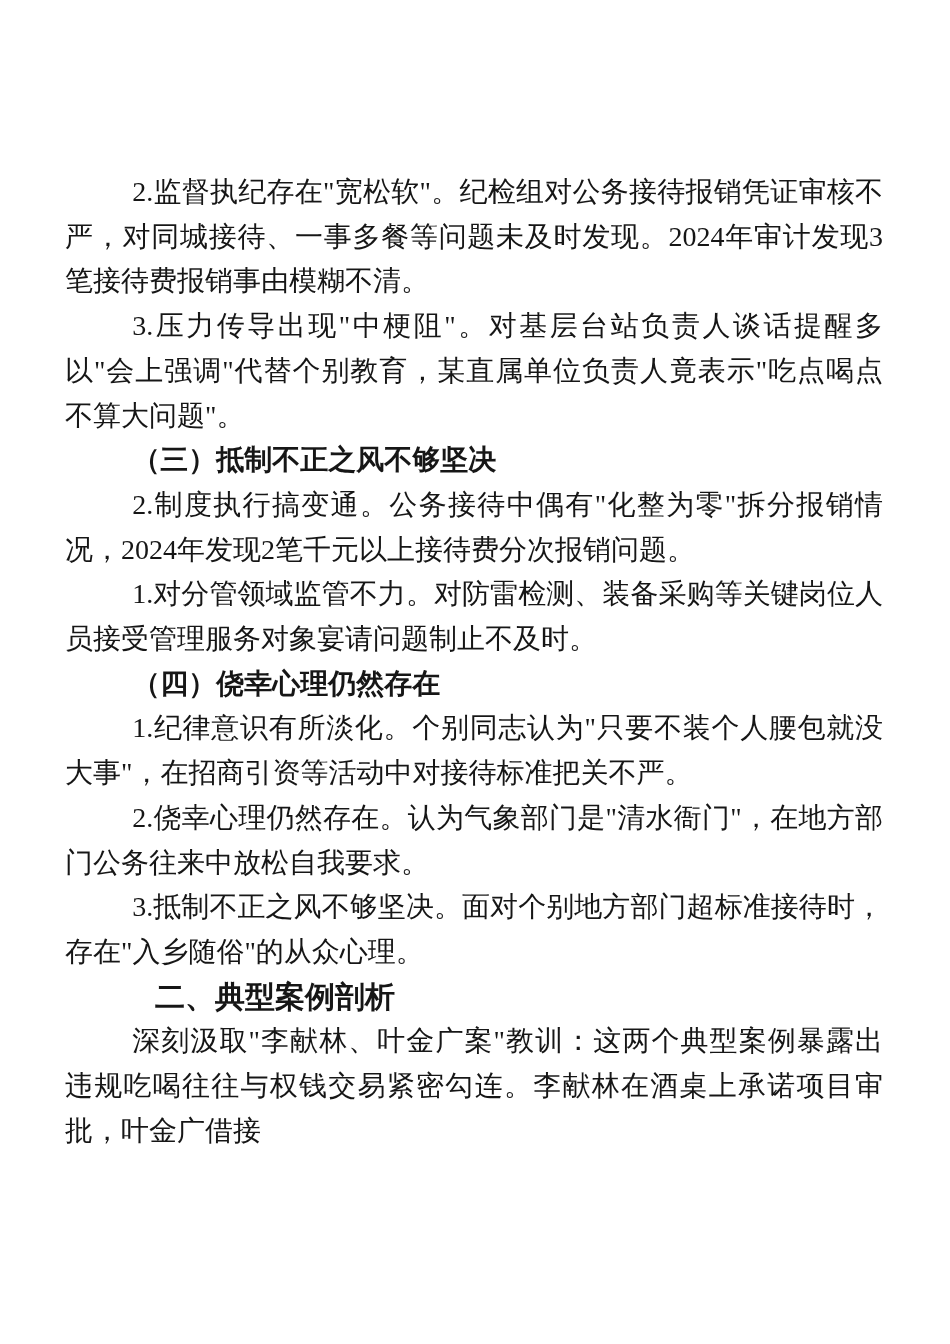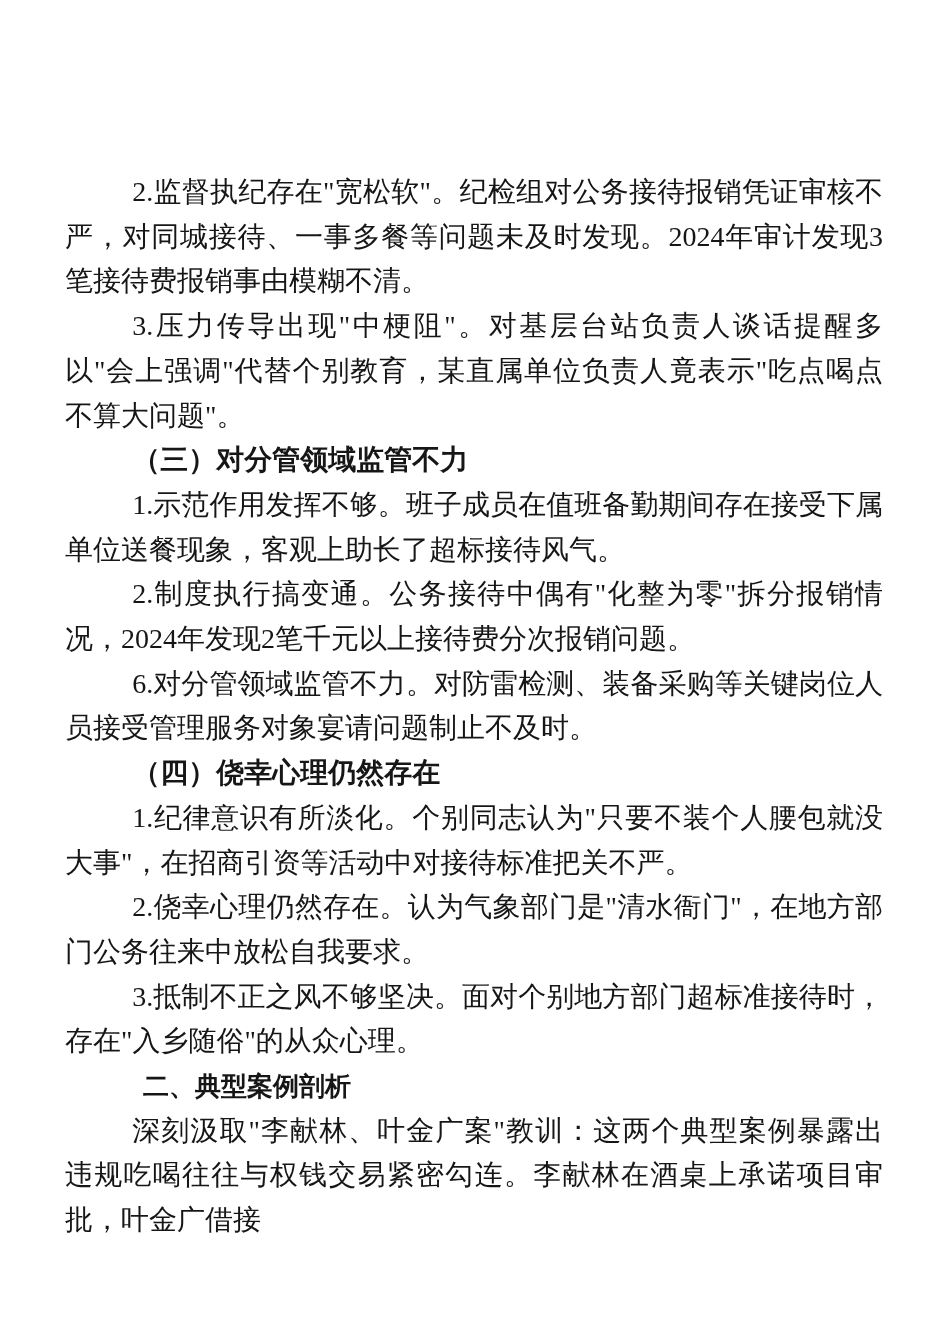--- a/index.html
+++ b/index.html
@@ -33,36 +33,35 @@
   }
   
   .content p.kai {
     font-weight: bold;
     text-indent: 2.4em;
   }
   
   .content p.hei {
     font-family: "Liberation Sans", "DejaVu Sans", sans-serif;
     font-weight: bold;
-    font-size: 26px;
+    font-size: 30px;
     line-height: 44.7px;
     text-indent: 3em;
   }
 </style>
 </head>
 <body>
 
 <div class="page">
   <div class="content">
     <p class="body">2.监督执纪存在"宽松软"。纪检组对公务接待报销凭证审核不严，对同城接待、一事多餐等问题未及时发现。2024年审计发现3笔接待费报销事由模糊不清。</p>
     <p class="body">3.压力传导出现"中梗阻"。对基层台站负责人谈话提醒多以"会上强调"代替个别教育，某直属单位负责人竟表示"吃点喝点不算大问题"。</p>
-    <p class="kai">（三）对分管领域监管不力</p>
-    <p class="body">1.示范作用发挥不够。班子成员在值班备勤期间存在接受下属单位送餐现象，客观上助长了超标接待风气。</p>
+    <p class="kai">（三）抵制不正之风不够坚决</p>
     <p class="body">2.制度执行搞变通。公务接待中偶有"化整为零"拆分报销情况，2024年发现2笔千元以上接待费分次报销问题。</p>
-    <p class="body">6.对分管领域监管不力。对防雷检测、装备采购等关键岗位人员接受管理服务对象宴请问题制止不及时。</p>
+    <p class="body">1.对分管领域监管不力。对防雷检测、装备采购等关键岗位人员接受管理服务对象宴请问题制止不及时。</p>
     <p class="kai">（四）侥幸心理仍然存在</p>
     <p class="body">1.纪律意识有所淡化。个别同志认为"只要不装个人腰包就没大事"，在招商引资等活动中对接待标准把关不严。</p>
     <p class="body">2.侥幸心理仍然存在。认为气象部门是"清水衙门"，在地方部门公务往来中放松自我要求。</p>
     <p class="body">3.抵制不正之风不够坚决。面对个别地方部门超标准接待时，存在"入乡随俗"的从众心理。</p>
     <p class="hei">二、典型案例剖析</p>
     <p class="body">深刻汲取"李献林、叶金广案"教训：这两个典型案例暴露出违规吃喝往往与权钱交易紧密勾连。李献林在酒桌上承诺项目审批，叶金广借接</p>
   </div>
 </div>
 
 </body></html>

